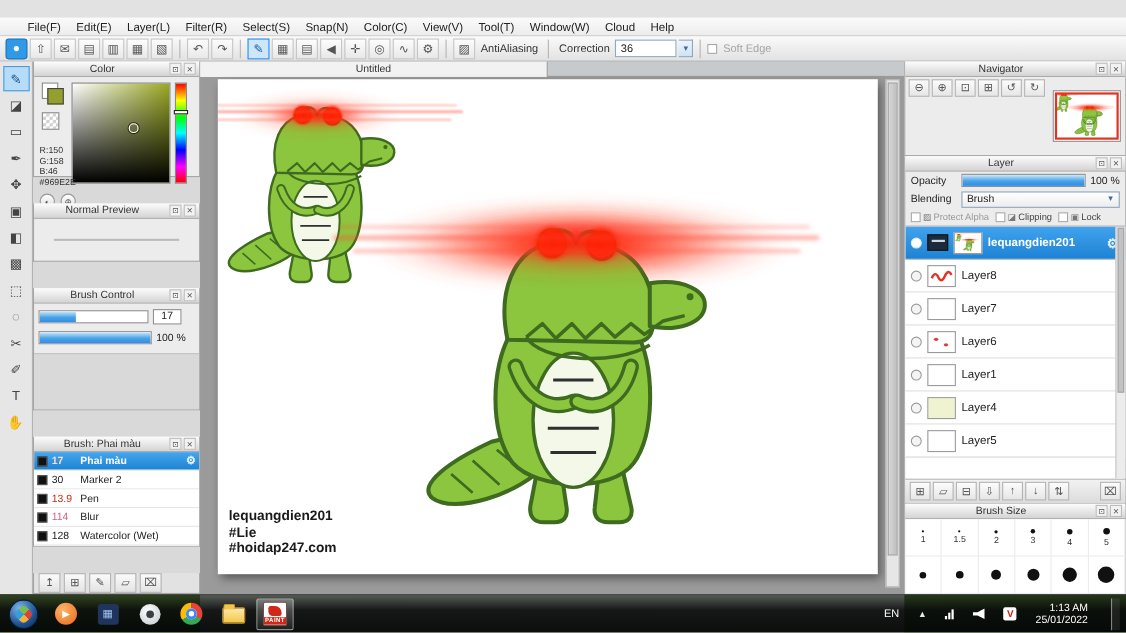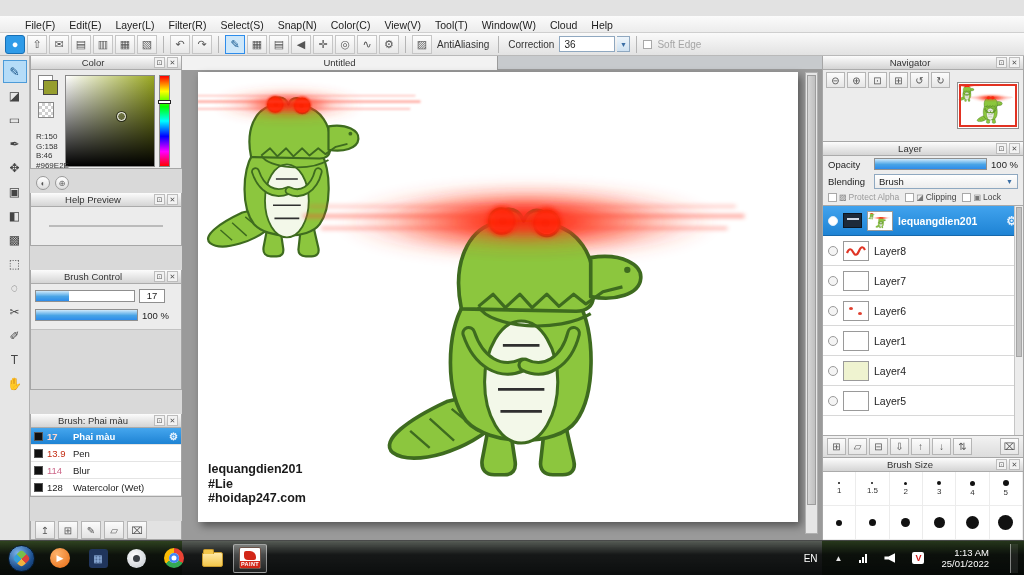--- a/index.html
+++ b/index.html
@@ -416,21 +416,21 @@
         </div>
         <div class="cbot">
           <span class="cbtn">◐</span>
           <span class="cbtn">⊕</span>
         </div>
       </div>
     </section>
 
     <section class="panel p-preview">
       <div class="phead">
-        <span class="ttl">Help Preview</span>
+        <span class="ttl">Normal Preview</span>
         <span class="hbtn">⊡</span>
         <span class="hbtn">✕</span>
       </div>
       <div class="pv-body">
         <span class="pv-chk chk6"></span>
         <svg width="146" height="44" style="position:absolute;left:0;top:0">
           <circle cx="10" cy="31" r="4" fill="#111"></circle>
           <path d="M10,31 C38,4 60,40 138,12" fill="none" stroke="#111" stroke-width="5" stroke-linecap="round" opacity="0.92"></path>
         </svg>
         <span class="pv-size">1.27mm</span>
@@ -465,20 +465,25 @@
         <span class="ttl">Brush: Phai màu</span>
         <span class="hbtn">⊡</span>
         <span class="hbtn">✕</span>
       </div>
       <div class="b-list">
         <div class="brow sel">
           <span class="chip"></span>
           <span class="bsize sz-red">17</span>
           <span>Phai màu</span>
           <span class="bgear">⚙</span>
+        </div>
+        <div class="brow">
+          <span class="chip"></span>
+          <span class="bsize">30</span>
+          <span>Marker 2</span>
         </div>
         <div class="brow">
           <span class="chip"></span>
           <span class="bsize sz-red">13.9</span>
           <span>Pen</span>
         </div>
         <div class="brow">
           <span class="chip"></span>
           <span class="bsize sz-pink">114</span>
           <span>Blur</span>

